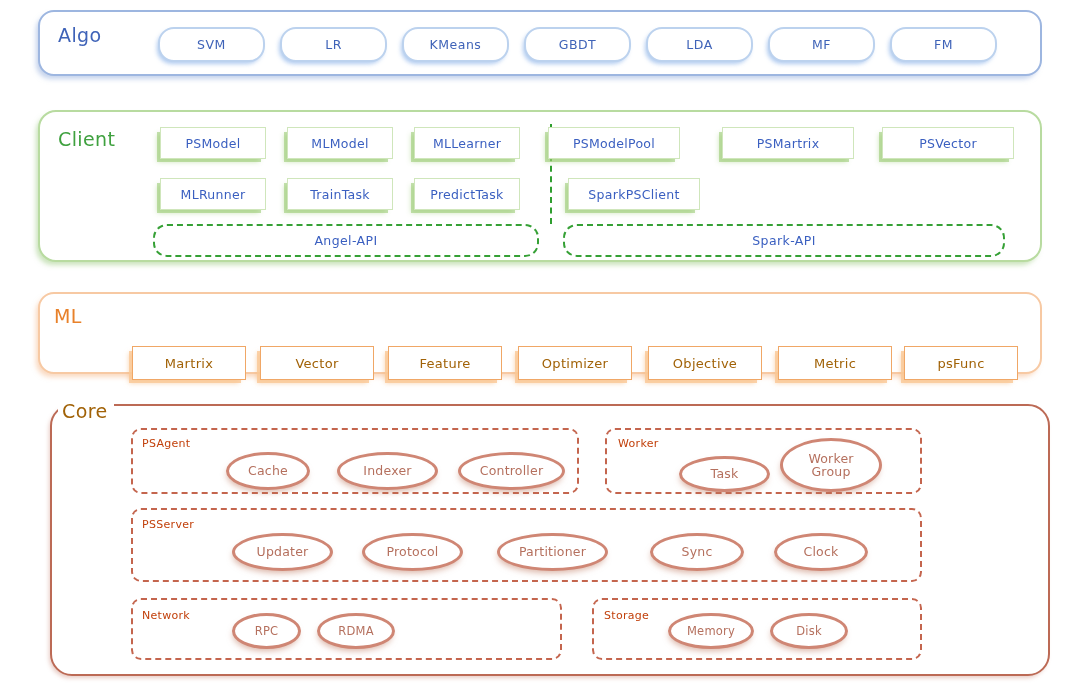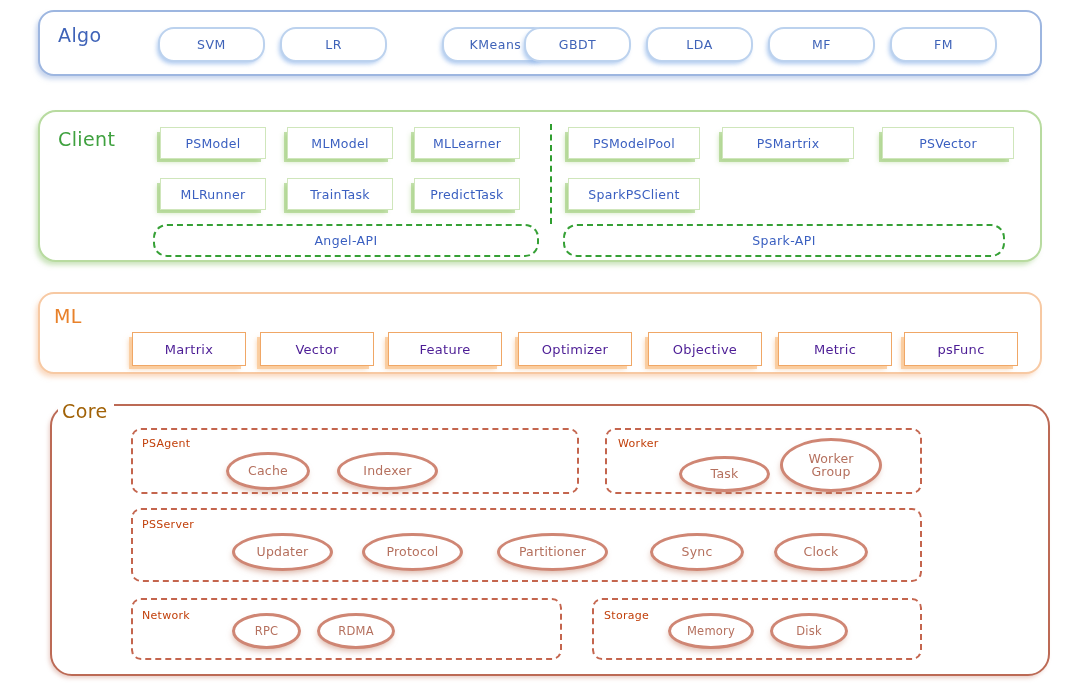--- a/index.html
+++ b/index.html
@@ -129,25 +129,25 @@
     font-size: 12.5px;
     display: flex;
     align-items: center;
     justify-content: center;
     letter-spacing: 0.4px;
   }
 
   
   .ml-box {
     position: absolute;
-    top: 332px;
+    top: 346px;
     height: 32px;
     border: 1.5px solid #f0a766;
     background: #ffffff;
-    color: #4c1d95;
+    color: #a16207;
     font-size: 13px;
     display: flex;
     align-items: center;
     justify-content: center;
     box-shadow: -4px 4px 0px -1px rgba(250,200,150,0.8),
                 -5px 5px 5px -2px rgba(245,180,120,0.6);
     letter-spacing: 0.3px;
   }
 
   
@@ -186,40 +186,40 @@
 </head>
 <body>
 
 <div class="canvas">
 
   <div class="layer layer-algo"></div>
   <div class="layer-title title-algo">Algo</div>
 
   <div class="algo-pill" style="left:158px;  width:103px;">SVM</div>
   <div class="algo-pill" style="left:280px;  width:103px;">LR</div>
-  <div class="algo-pill" style="left:402px;  width:103px;margin-left:40px;">KMeans</div>
+  <div class="algo-pill" style="left:402px;  width:103px;">KMeans</div>
   <div class="algo-pill" style="left:524px;  width:103px;">GBDT</div>
   <div class="algo-pill" style="left:646px;  width:103px;">LDA</div>
   <div class="algo-pill" style="left:768px;  width:103px;">MF</div>
   <div class="algo-pill" style="left:890px;  width:103px;">FM</div>
 
   <div class="layer layer-client"></div>
   <div class="layer-title title-client">Client</div>
 
   <div class="client-box" style="left:160px; top:127px; width:104px;">PSModel</div>
   <div class="client-box" style="left:287px; top:127px; width:104px;">MLModel</div>
   <div class="client-box" style="left:414px; top:127px; width:104px;">MLLearner</div>
 
   <div class="client-box" style="left:160px; top:178px; width:104px;">MLRunner</div>
   <div class="client-box" style="left:287px; top:178px; width:104px;">TrainTask</div>
   <div class="client-box" style="left:414px; top:178px; width:104px;">PredictTask</div>
 
   <div class="client-divider"></div>
 
-  <div class="client-box" style="left:568px; top:127px; width:130px;">PSModelPool</div>
+  <div class="client-box" style="left:548px; top:127px; width:130px;">PSModelPool</div>
   <div class="client-box" style="left:722px; top:127px; width:130px;">PSMartrix</div>
   <div class="client-box" style="left:882px; top:127px; width:130px;">PSVector</div>
 
   <div class="client-box" style="left:568px; top:178px; width:130px;">SparkPSClient</div>
 
   <div class="api-box" style="left:153px; top:224px; width:382px;">Angel-API</div>
   <div class="api-box" style="left:563px; top:224px; width:438px;">Spark-API</div>
 
   <div class="layer layer-ml"></div>
   <div class="layer-title title-ml">ML</div>
@@ -232,20 +232,21 @@
   <div class="ml-box" style="left:778px; width:112px;">Metric</div>
   <div class="ml-box" style="left:904px; width:112px;">psFunc</div>
 
   <div class="layer layer-core"></div>
   <div class="layer-title title-core">Core</div>
 
   <div class="core-group" style="left:131px; top:428px; width:444px; height:62px;"></div>
   <div class="core-group-label" style="left:142px; top:437px;">PSAgent</div>
   <div class="ell" style="left:226px; top:452px; width:78px;  height:32px;">Cache</div>
   <div class="ell" style="left:337px; top:452px; width:95px;  height:32px;">Indexer</div>
+  <div class="ell" style="left:458px; top:452px; width:101px; height:32px;">Controller</div>
 
   <div class="core-group" style="left:605px; top:428px; width:313px; height:62px;"></div>
   <div class="core-group-label" style="left:618px; top:437px;">Worker</div>
   <div class="ell" style="left:679px; top:456px; width:85px; height:30px;">Task</div>
   <div class="ell two-line" style="left:780px; top:438px; width:96px; height:48px; white-space:pre;">Worker
 Group</div>
 
   <div class="core-group" style="left:131px; top:508px; width:787px; height:70px;"></div>
   <div class="core-group-label" style="left:142px; top:518px;">PSServer</div>
   <div class="ell" style="left:232px; top:533px; width:95px;  height:32px;">Updater</div>

